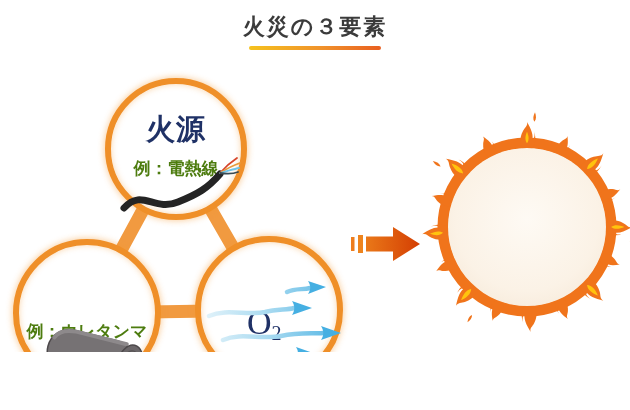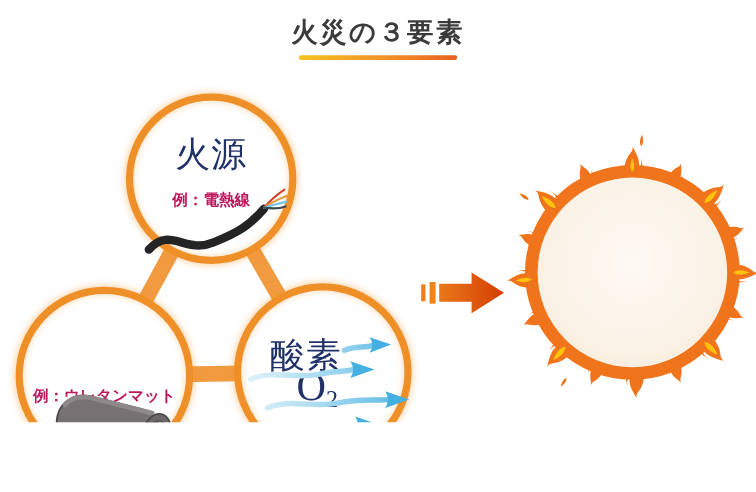--- a/index.html
+++ b/index.html
@@ -22,25 +22,25 @@
   .ring{
     position:absolute;border-radius:50%;background:#ffffff;border:6px solid #EF8F28;
     box-sizing:border-box;z-index:2;
     box-shadow:0 0 6px 1px rgba(243,152,50,.45), inset 0 0 6px rgba(243,152,50,.4);
   }
   .ring-top{left:105px;top:78px;width:142px;height:142px;}
   .ring-left{left:13px;top:239px;width:148px;height:148px;}
   .ring-right{left:195px;top:236px;width:148px;height:148px;}
   .circle-label{
     position:absolute;left:0;width:100%;text-align:center;
-    color:#1F3166;font-weight:400;font-size:29px;letter-spacing:1px;line-height:1;
+    color:#1F3166;font-weight:700;font-size:29px;letter-spacing:1px;line-height:1;
   }
   .circle-example{
     position:absolute;left:0;width:100%;text-align:center;
-    color:#be185d;font-weight:600;font-size:13px;line-height:1;
+    color:#4d7c0f;font-weight:600;font-size:17px;line-height:1;
   }
   .ring-top .circle-label{top:31px;}
   .ring-top .circle-example{top:76px;}
   .ring-left .circle-label{top:36px;}
   .ring-left .circle-example{top:78px;letter-spacing:0px;}
   .ring-right .circle-label{top:41px;left:-14px;}
   .o2-formula{
     position:absolute;left:46px;top:64px;color:#1F3166;
     font-family:"Liberation Serif", serif;font-size:34px;line-height:1;z-index:4;
     text-shadow:0 0 3px #ffffff,0 0 3px #ffffff;
@@ -100,21 +100,20 @@
       <path d="M20,22 Q24,12 40,11 L92,11" fill="none" stroke="#8d898b" stroke-width="4" stroke-linecap="round"></path>
       <ellipse cx="100" cy="32" rx="13" ry="22" fill="#6b6769" stroke="#4d494b" stroke-width="1.5"></ellipse>
       <ellipse cx="100" cy="32" rx="9" ry="16" fill="none" stroke="#565254" stroke-width="1.2"></ellipse>
       <ellipse cx="100" cy="32" rx="6" ry="11" fill="none" stroke="#565254" stroke-width="1.2"></ellipse>
       <ellipse cx="100" cy="32" rx="3.5" ry="7" fill="none" stroke="#565254" stroke-width="1.2"></ellipse>
       <ellipse cx="100" cy="32" rx="2" ry="4" fill="#403d3f"></ellipse>
     </g>
   </svg>
 
   <div class="ring ring-right">
-    <div class="circle-label">酸素</div>
     <div class="o2-formula"><span>O</span><span class="o2-sub">2</span></div>
   </div>
 
   <svg class="svg-layer" style="left:203px;top:276px;" width="150" height="92" viewBox="0 0 150 92">
     <defs>
       <linearGradient id="bluegrad" x1="0" y1="0" x2="150" y2="0" gradientUnits="userSpaceOnUse">
         <stop offset="0" stop-color="#E3F3FA"></stop>
         <stop offset="0.45" stop-color="#A6D9F0"></stop>
         <stop offset="1" stop-color="#45AFE2"></stop>
       </linearGradient>

